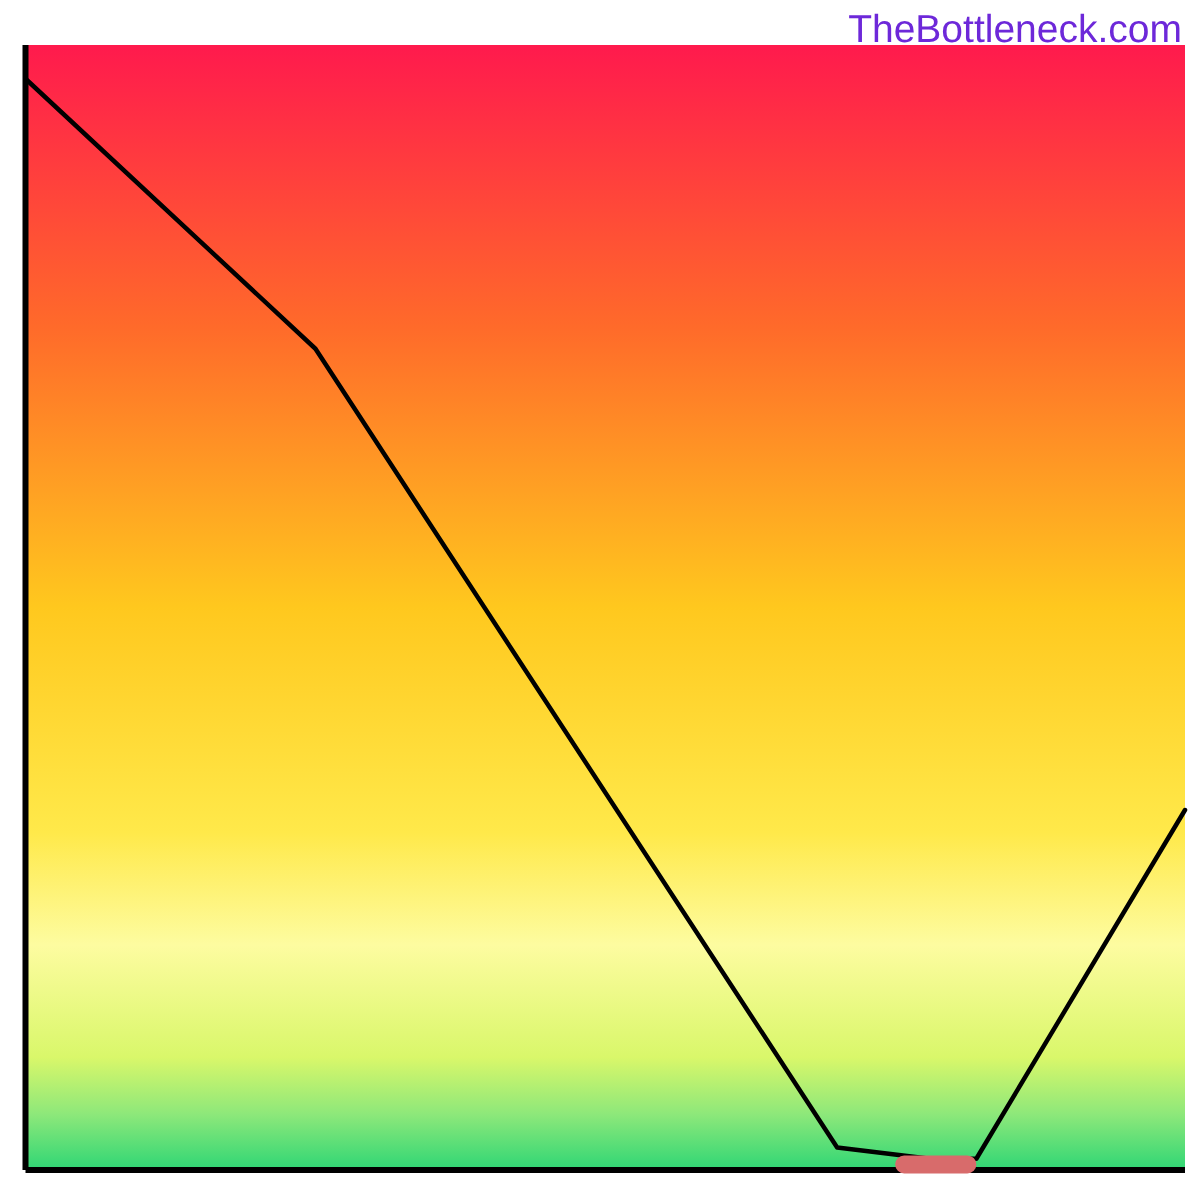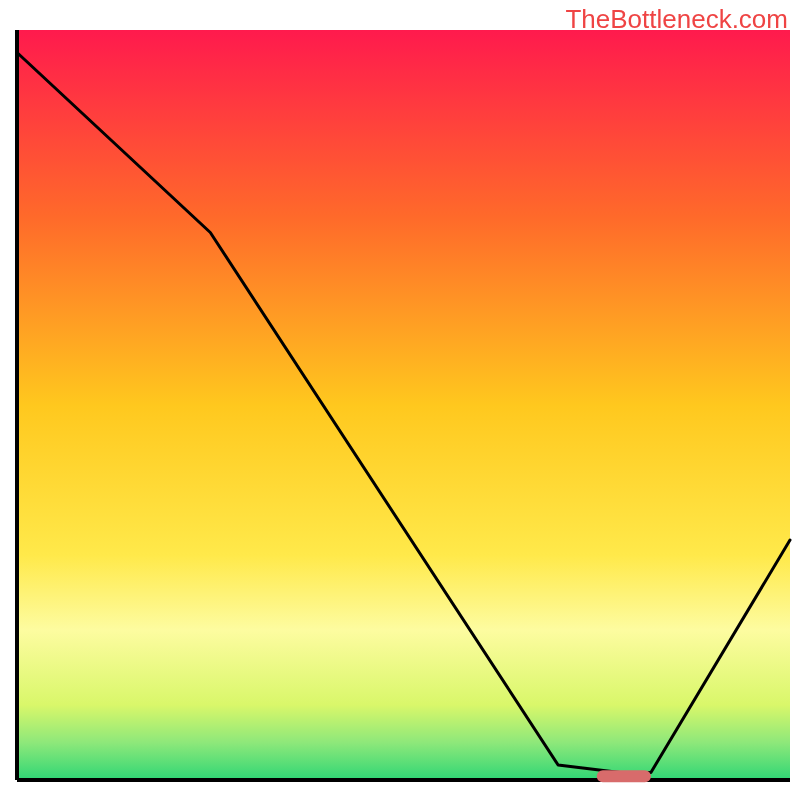--- a/index.html
+++ b/index.html
@@ -15,21 +15,21 @@
     position: relative;
     width: 800px;
     height: 800px;
   }
   .watermark {
     position: absolute;
     top: 4px;
     right: 12px;
     font-size: 26px;
     font-weight: 500;
-    color: #ef4444;
+    color: #6d28d9;
     user-select: none;
   }
   svg.plot {
     position: absolute;
     top: 0;
     left: 0;
   }
 </style>
 </head>
 <body>

